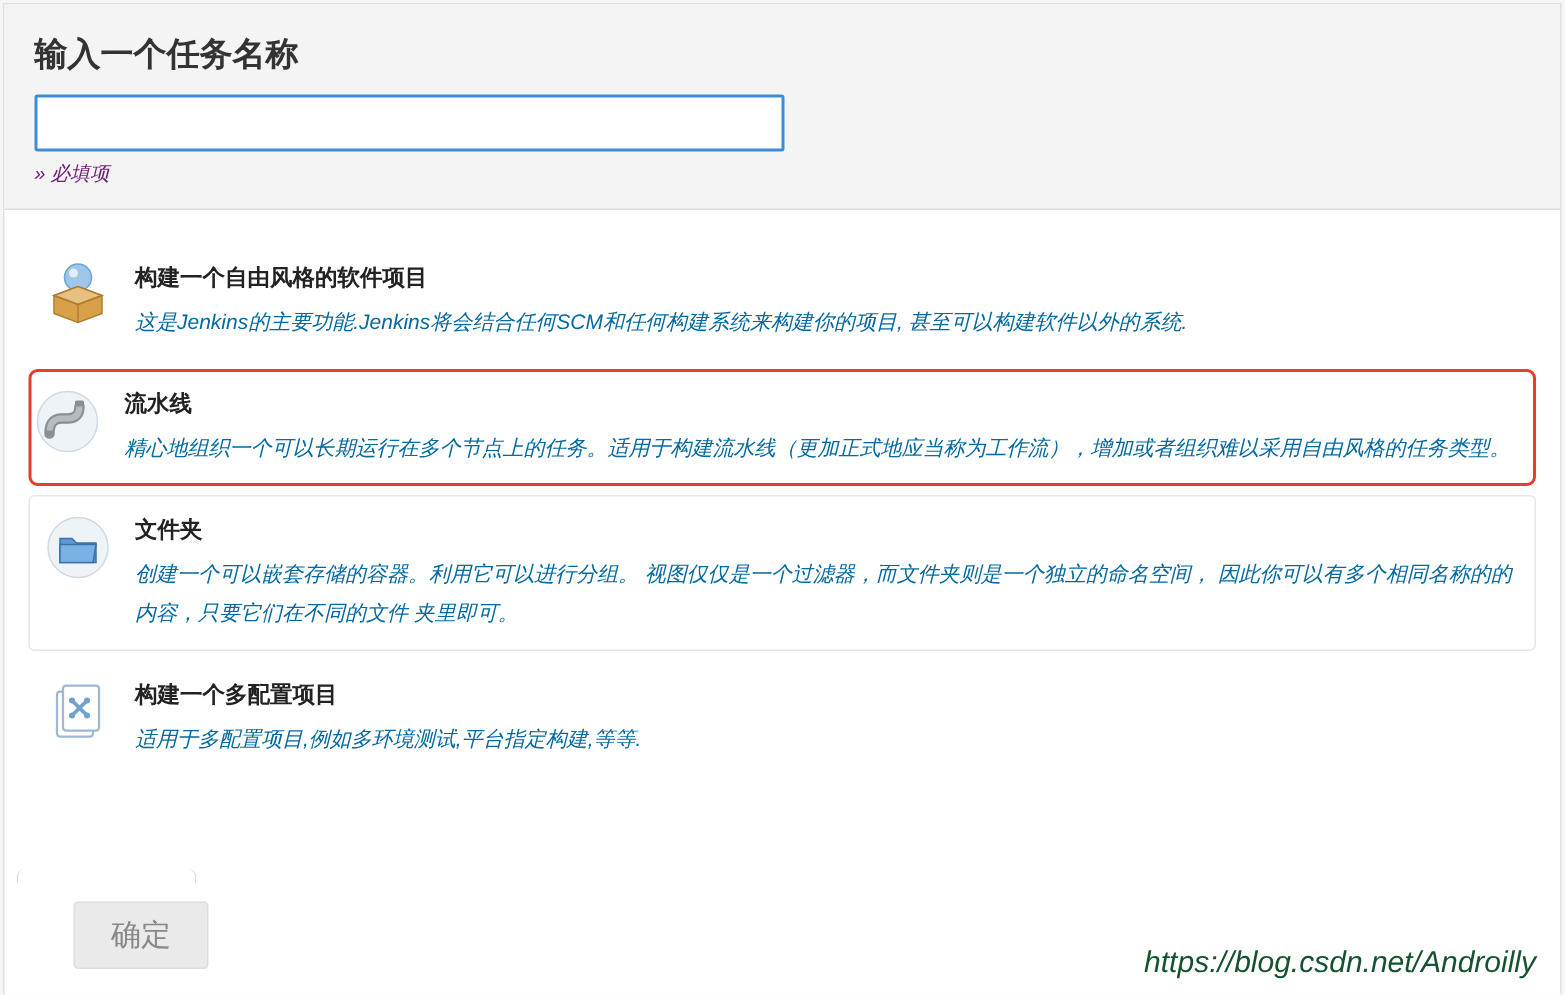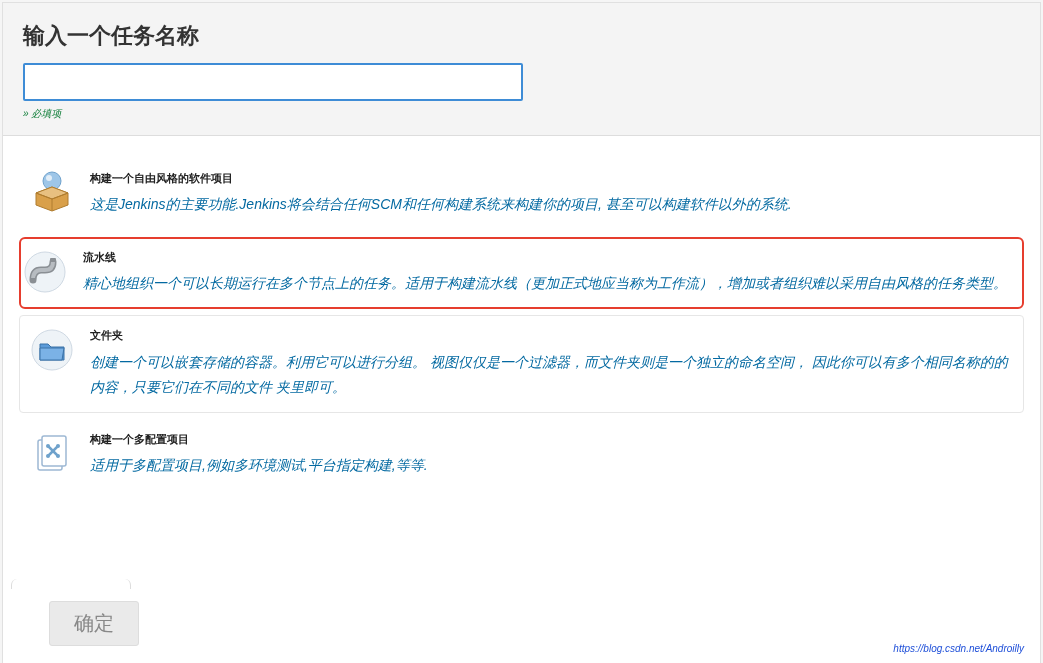--- a/index.html
+++ b/index.html
@@ -38,22 +38,22 @@
       width: 500px;
       height: 38px;
       border: 2px solid #3e8cd6;
       border-radius: 2px;
       padding: 4px 8px;
       font-size: 16px;
       outline: none;
       background: #fff;
     }
     .required-hint {
-      font-size: 10px;
-      color: #15803d;
+      font-size: 13px;
+      color: #701a75;
       font-style: italic;
       margin-top: 6px;
     }
     .options-section {
       padding: 22px 16px 0 16px;
       flex: 1;
     }
     .option-item {
       display: flex;
       align-items: flex-start;
@@ -78,21 +78,21 @@
       flex-shrink: 0;
       margin-right: 16px;
       display: flex;
       align-items: center;
       justify-content: center;
     }
     .option-content {
       flex: 1;
     }
     .option-title {
-      font-size: 11px;
+      font-size: 15px;
       font-weight: 700;
       color: #222;
       margin-bottom: 6px;
       line-height: 1.4;
     }
     .option-desc {
       font-size: 14px;
       color: #0369a1;
       line-height: 1.8;
       font-style: italic;
@@ -120,22 +120,22 @@
       font-size: 20px;
       padding: 8px 24px;
       border-radius: 3px;
       cursor: pointer;
       margin-left: 26px;
     }
     .watermark {
       position: absolute;
       right: 16px;
       bottom: 10px;
-      color: #1d4ed8;
-      font-size: 10px;
+      color: #14532d;
+      font-size: 20px;
       font-style: italic;
       pointer-events: none;
     }
   </style>
 </head>
 <body>
 
 <div class="page-container">
 
   <div class="header-section">

